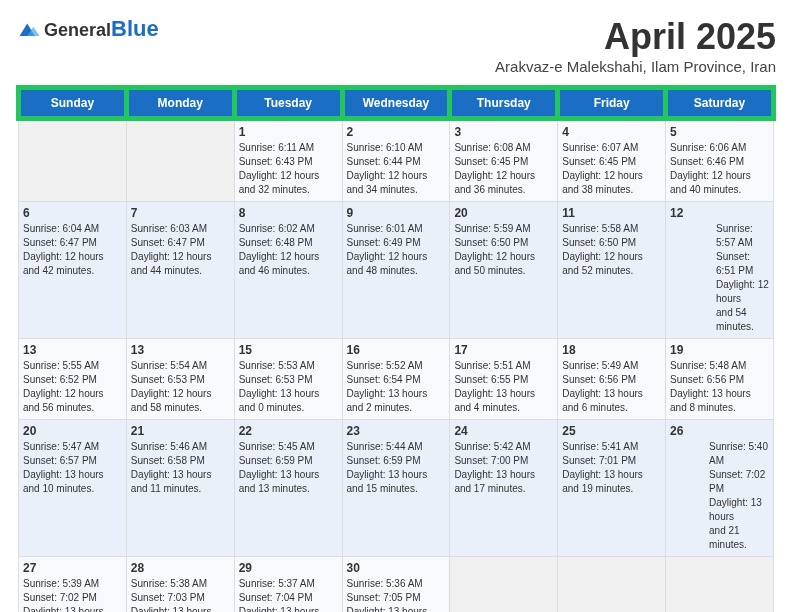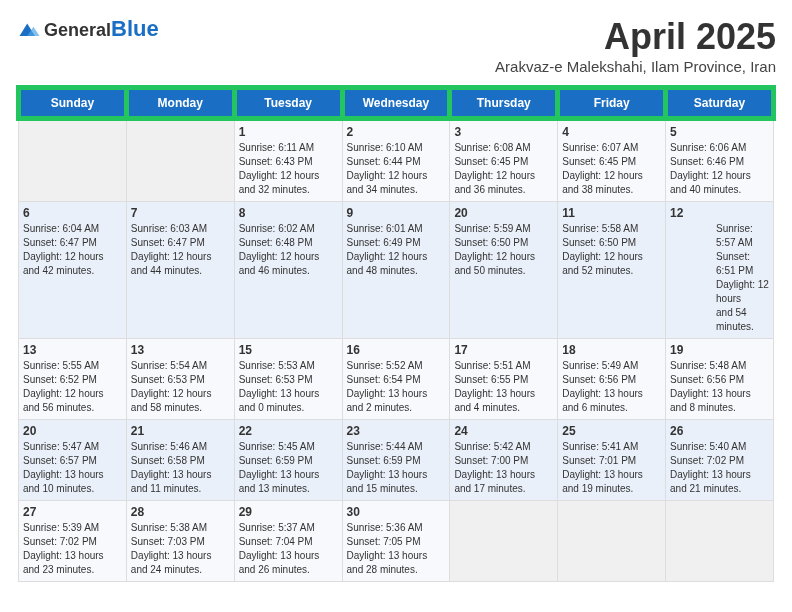--- a/index.html
+++ b/index.html
@@ -291,21 +291,21 @@
         </td>
         <td>
           <span class="day-number">25</span>
           <div class="day-info" style="white-space: pre-line;">Sunrise: 5:41 AM
 Sunset: 7:01 PM
 Daylight: 13 hours
 and 19 minutes.</div>
         </td>
         <td>
           <span class="day-number">26</span>
-          <div class="day-info" style="white-space: pre-line;">Sunrise: 5:40 AM
+          <div class="day-info" style="white-space: pre-line; margin-left: 39px;">Sunrise: 5:40 AM
 Sunset: 7:02 PM
 Daylight: 13 hours
 and 21 minutes.</div>
         </td>
       </tr>
       <tr>
         <td>
           <span class="day-number">27</span>
           <div class="day-info" style="white-space: pre-line;">Sunrise: 5:39 AM
 Sunset: 7:02 PM

